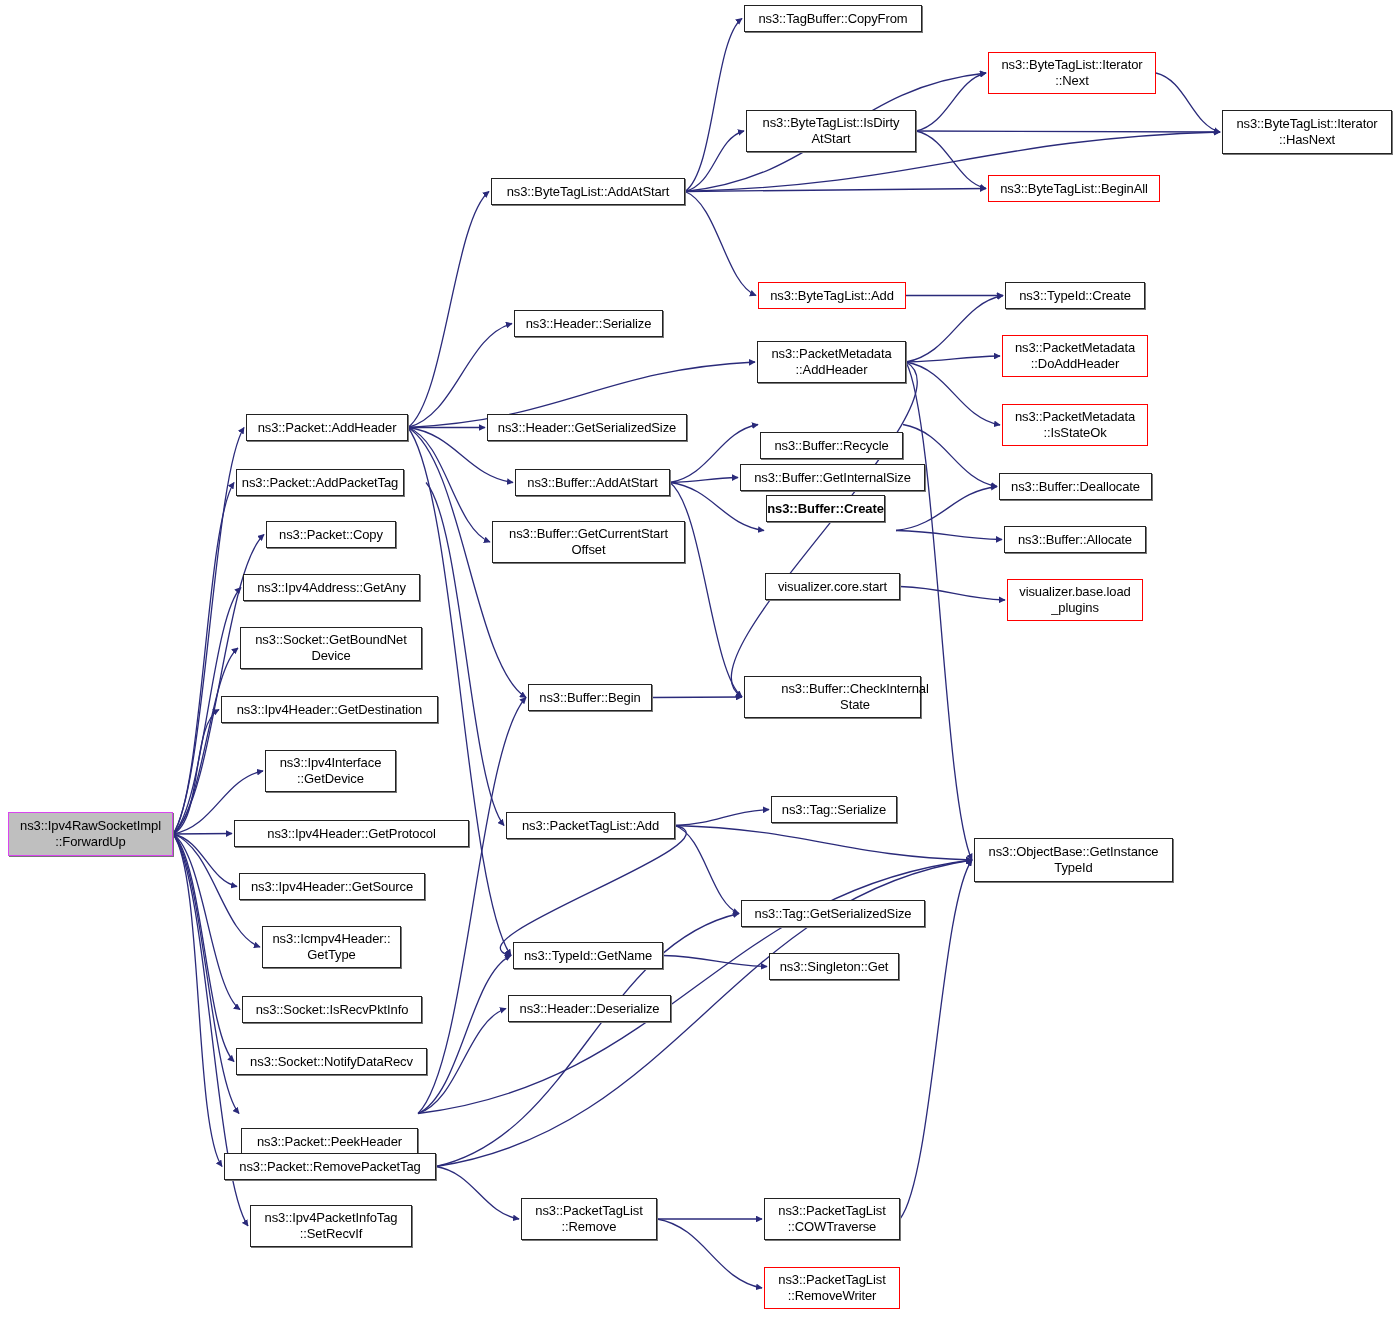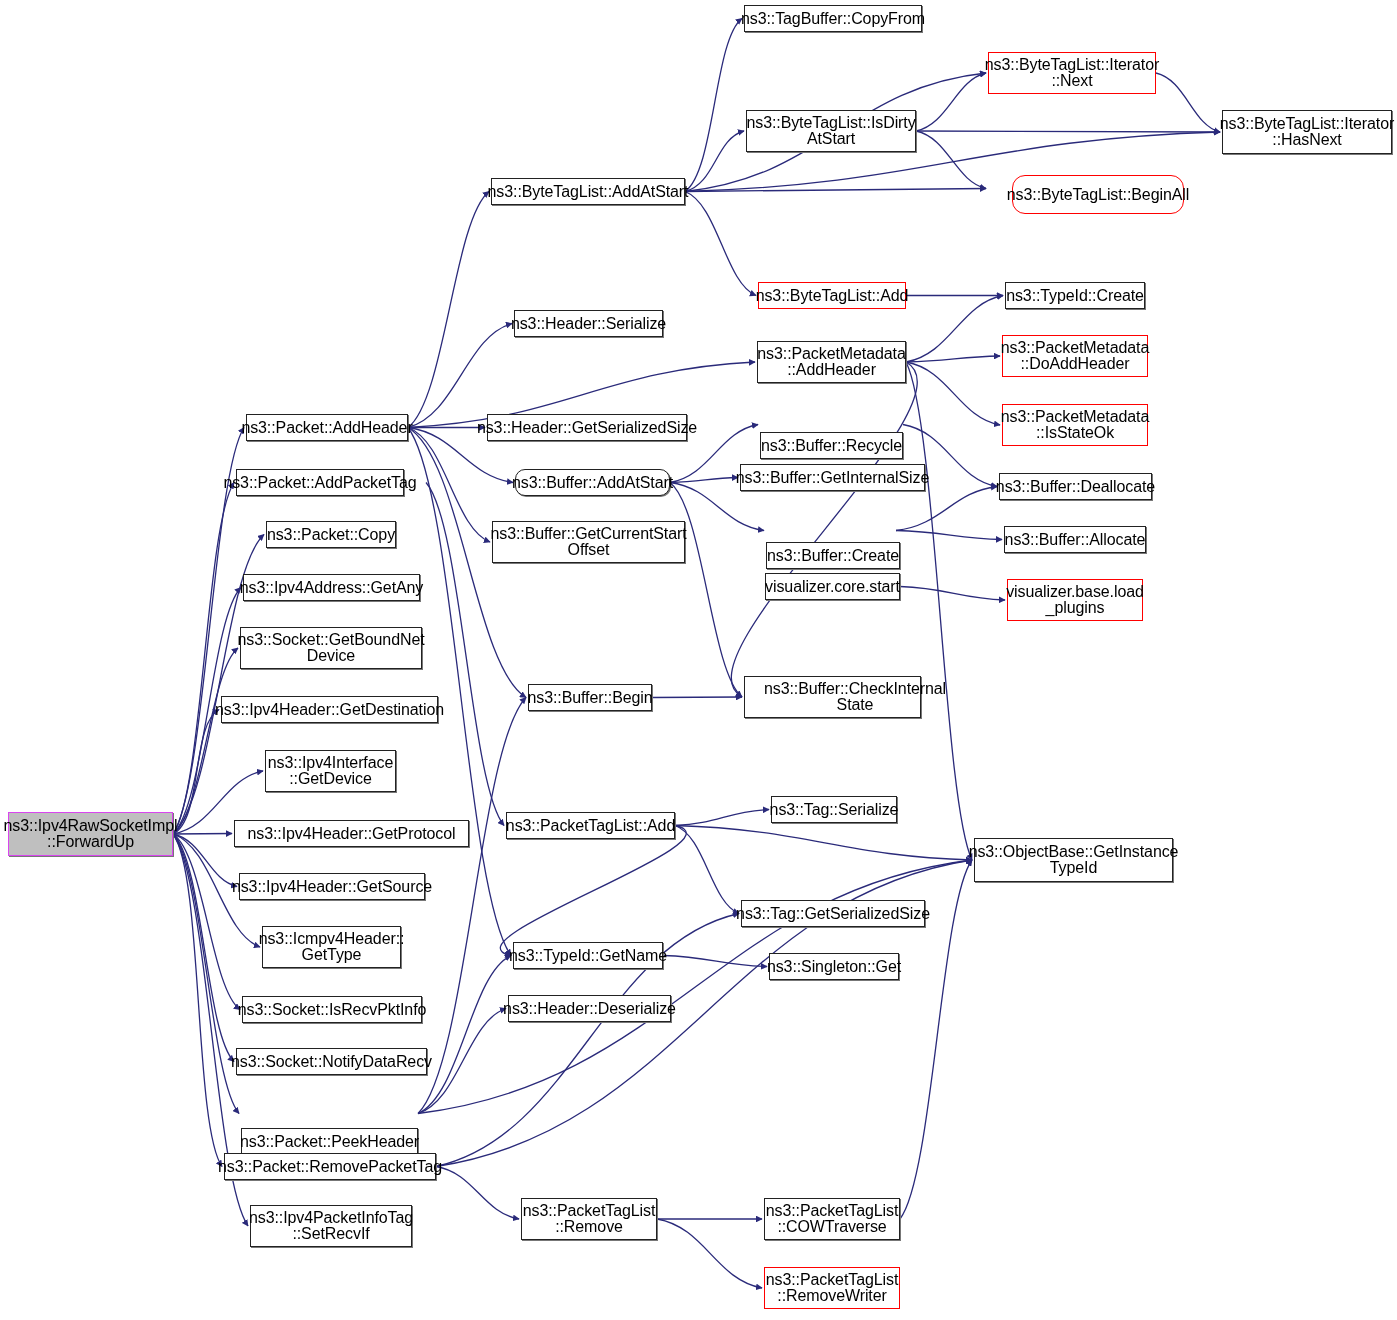--- a/index.html
+++ b/index.html
@@ -25,21 +25,21 @@
   }
   .node {
     position: absolute;
     box-sizing: border-box;
     background: #ffffff;
     border: 1px solid #222222;
     display: flex;
     align-items: center;
     justify-content: center;
     text-align: center;
-    font-size: 16px;
+    font-size: 13px;
     line-height: 16px;
     color: #000000;
     letter-spacing: -0.1px;
     white-space: pre-line;
     box-shadow: 1px 1px 0 0 #777777;
     padding: 0 3px;
   }
   .node.red {
     border: 1.6px solid #ff0000;
     box-shadow: none;
@@ -144,51 +144,51 @@
 GetType</div>
       <div class="node" style="left: 242px; top: 996px; width: 180px; height: 27px;">ns3::Socket::IsRecvPktInfo</div>
       <div class="node" style="left: 236px; top: 1048px; width: 191px; height: 27px;">ns3::Socket::NotifyDataRecv</div>
       <div class="node" style="left: 241px; top: 1128px; width: 177px; height: 27px;">ns3::Packet::PeekHeader</div>
       <div class="node" style="left: 224px; top: 1153px; width: 212px; height: 27px;">ns3::Packet::RemovePacketTag</div>
       <div class="node" style="left: 250px; top: 1205px; width: 162px; height: 42px;">ns3::Ipv4PacketInfoTag
 ::SetRecvIf</div>
       <div class="node" style="left: 491px; top: 178px; width: 194px; height: 27px;">ns3::ByteTagList::AddAtStart</div>
       <div class="node" style="left: 514px; top: 310px; width: 149px; height: 27px;">ns3::Header::Serialize</div>
       <div class="node" style="left: 487px; top: 414px; width: 200px; height: 27px;">ns3::Header::GetSerializedSize</div>
-      <div class="node" style="left: 515px; top: 469px; width: 155px; height: 27px; border-radius: 10px;">ns3::Buffer::AddAtStart</div>
+      <div class="node" style="left: 515px; top: 469px; width: 155px; height: 27px;">ns3::Buffer::AddAtStart</div>
       <div class="node" style="left: 492px; top: 521px; width: 193px; height: 42px;">ns3::Buffer::GetCurrentStart
 Offset</div>
       <div class="node" style="left: 528px; top: 684px; width: 124px; height: 27px;">ns3::Buffer::Begin</div>
       <div class="node" style="left: 506px; top: 812px; width: 169px; height: 27px;">ns3::PacketTagList::Add</div>
       <div class="node" style="left: 513px; top: 942px; width: 150px; height: 27px;">ns3::TypeId::GetName</div>
       <div class="node" style="left: 508px; top: 995px; width: 163px; height: 27px;">ns3::Header::Deserialize</div>
       <div class="node" style="left: 521px; top: 1198px; width: 136px; height: 42px;">ns3::PacketTagList
 ::Remove</div>
       <div class="node" style="left: 744px; top: 5px; width: 178px; height: 27px;">ns3::TagBuffer::CopyFrom</div>
       <div class="node" style="left: 746px; top: 110px; width: 170px; height: 42px;">ns3::ByteTagList::IsDirty
 AtStart</div>
       <div class="node red" style="left: 758px; top: 282px; width: 148px; height: 27px;">ns3::ByteTagList::Add</div>
       <div class="node" style="left: 757px; top: 341px; width: 149px; height: 42px;">ns3::PacketMetadata
 ::AddHeader</div>
       <div class="node" style="left: 760px; top: 432px; width: 143px; height: 27px;">ns3::Buffer::Recycle</div>
       <div class="node" style="left: 740px; top: 464px; width: 185px; height: 27px;">ns3::Buffer::GetInternalSize</div>
-      <div class="node" style="left: 766px; top: 542px; width: 134px; height: 27px;">ns3::Buffer::Create</div>
+      <div class="node" style="left: 766px; top: 495px; width: 119px; height: 27px; font-weight: bold;">ns3::Buffer::Create</div>
       <div class="node" style="left: 765px; top: 573px; width: 135px; height: 27px;">visualizer.core.start</div>
       <div class="node" style="left: 744px; top: 676px; width: 177px; height: 42px; padding-left: 48px;">ns3::Buffer::CheckInternal
 State</div>
       <div class="node" style="left: 771px; top: 796px; width: 126px; height: 27px;">ns3::Tag::Serialize</div>
       <div class="node" style="left: 741px; top: 900px; width: 184px; height: 27px;">ns3::Tag::GetSerializedSize</div>
       <div class="node" style="left: 769px; top: 953px; width: 130px; height: 27px;">ns3::Singleton::Get</div>
       <div class="node" style="left: 764px; top: 1198px; width: 136px; height: 42px;">ns3::PacketTagList
 ::COWTraverse</div>
       <div class="node red" style="left: 764px; top: 1267px; width: 136px; height: 42px;">ns3::PacketTagList
 ::RemoveWriter</div>
       <div class="node red" style="left: 988px; top: 52px; width: 168px; height: 42px;">ns3::ByteTagList::Iterator
 ::Next</div>
-      <div class="node red" style="left: 1012px; top: 175px; width: 172px; height: 39px; border-radius: 13px;">ns3::ByteTagList::BeginAll</div>
+      <div class="node red" style="left: 988px; top: 175px; width: 172px; height: 27px;">ns3::ByteTagList::BeginAll</div>
       <div class="node" style="left: 1005px; top: 282px; width: 140px; height: 27px;">ns3::TypeId::Create</div>
       <div class="node red" style="left: 1002px; top: 335px; width: 146px; height: 42px;">ns3::PacketMetadata
 ::DoAddHeader</div>
       <div class="node red" style="left: 1002px; top: 404px; width: 146px; height: 42px;">ns3::PacketMetadata
 ::IsStateOk</div>
       <div class="node" style="left: 999px; top: 473px; width: 153px; height: 27px;">ns3::Buffer::Deallocate</div>
       <div class="node" style="left: 1004px; top: 526px; width: 142px; height: 27px;">ns3::Buffer::Allocate</div>
       <div class="node red" style="left: 1007px; top: 579px; width: 136px; height: 42px;">visualizer.base.load
 _plugins</div>
       <div class="node" style="left: 974px; top: 838px; width: 199px; height: 44px;">ns3::ObjectBase::GetInstance

